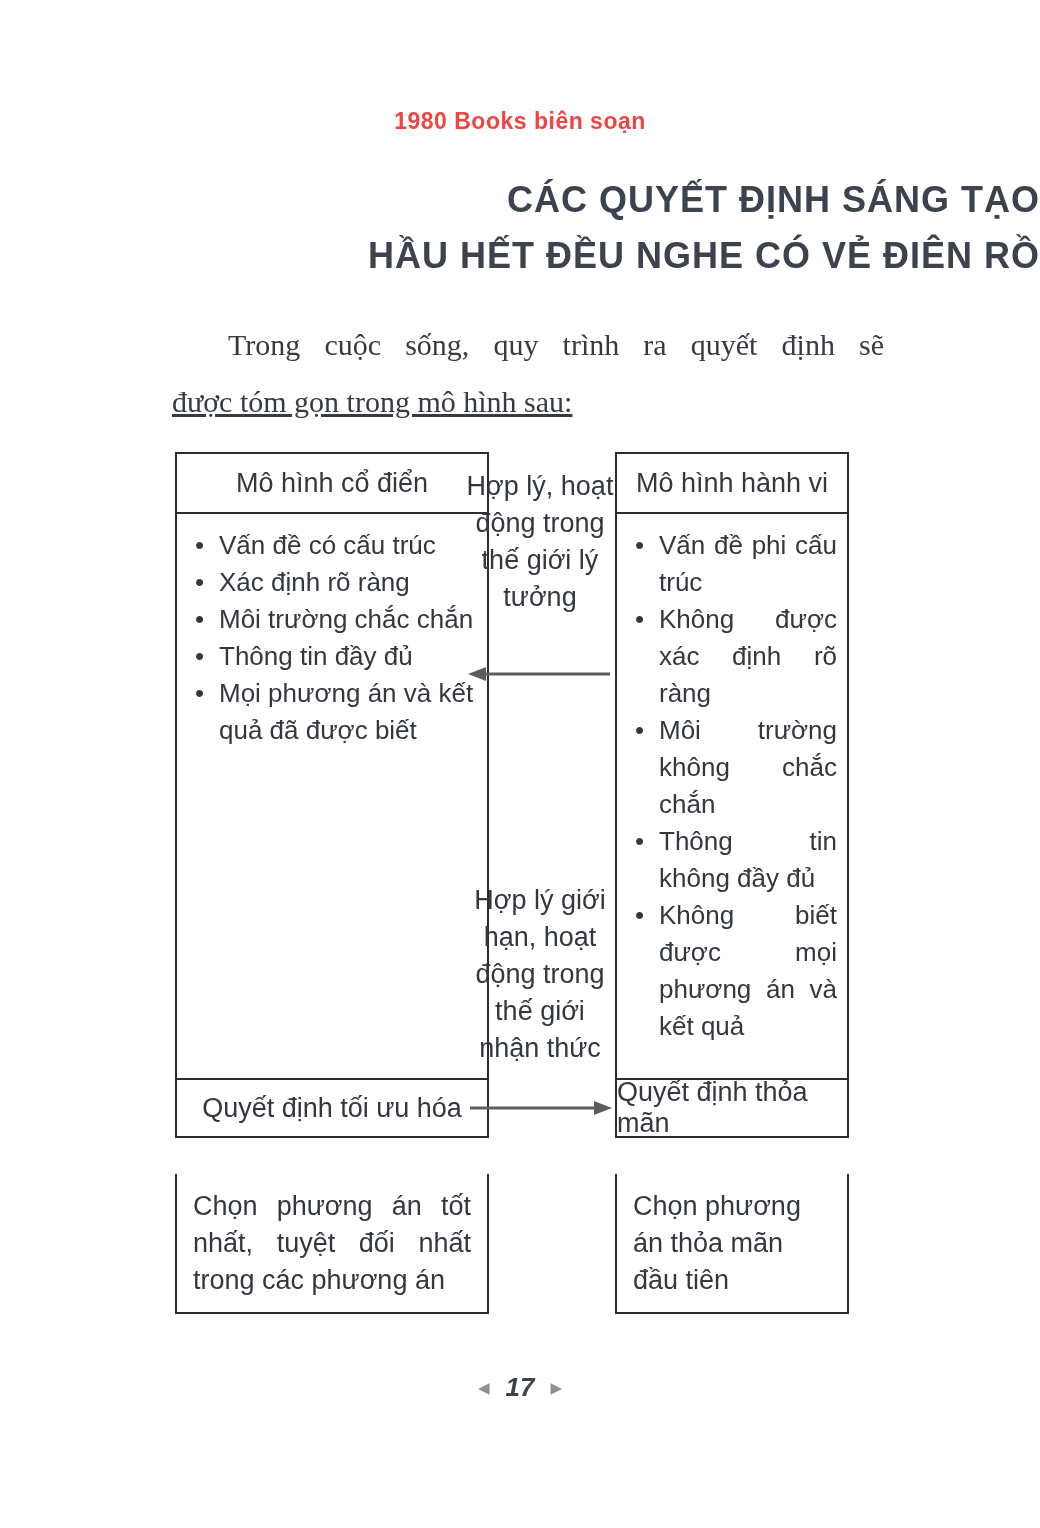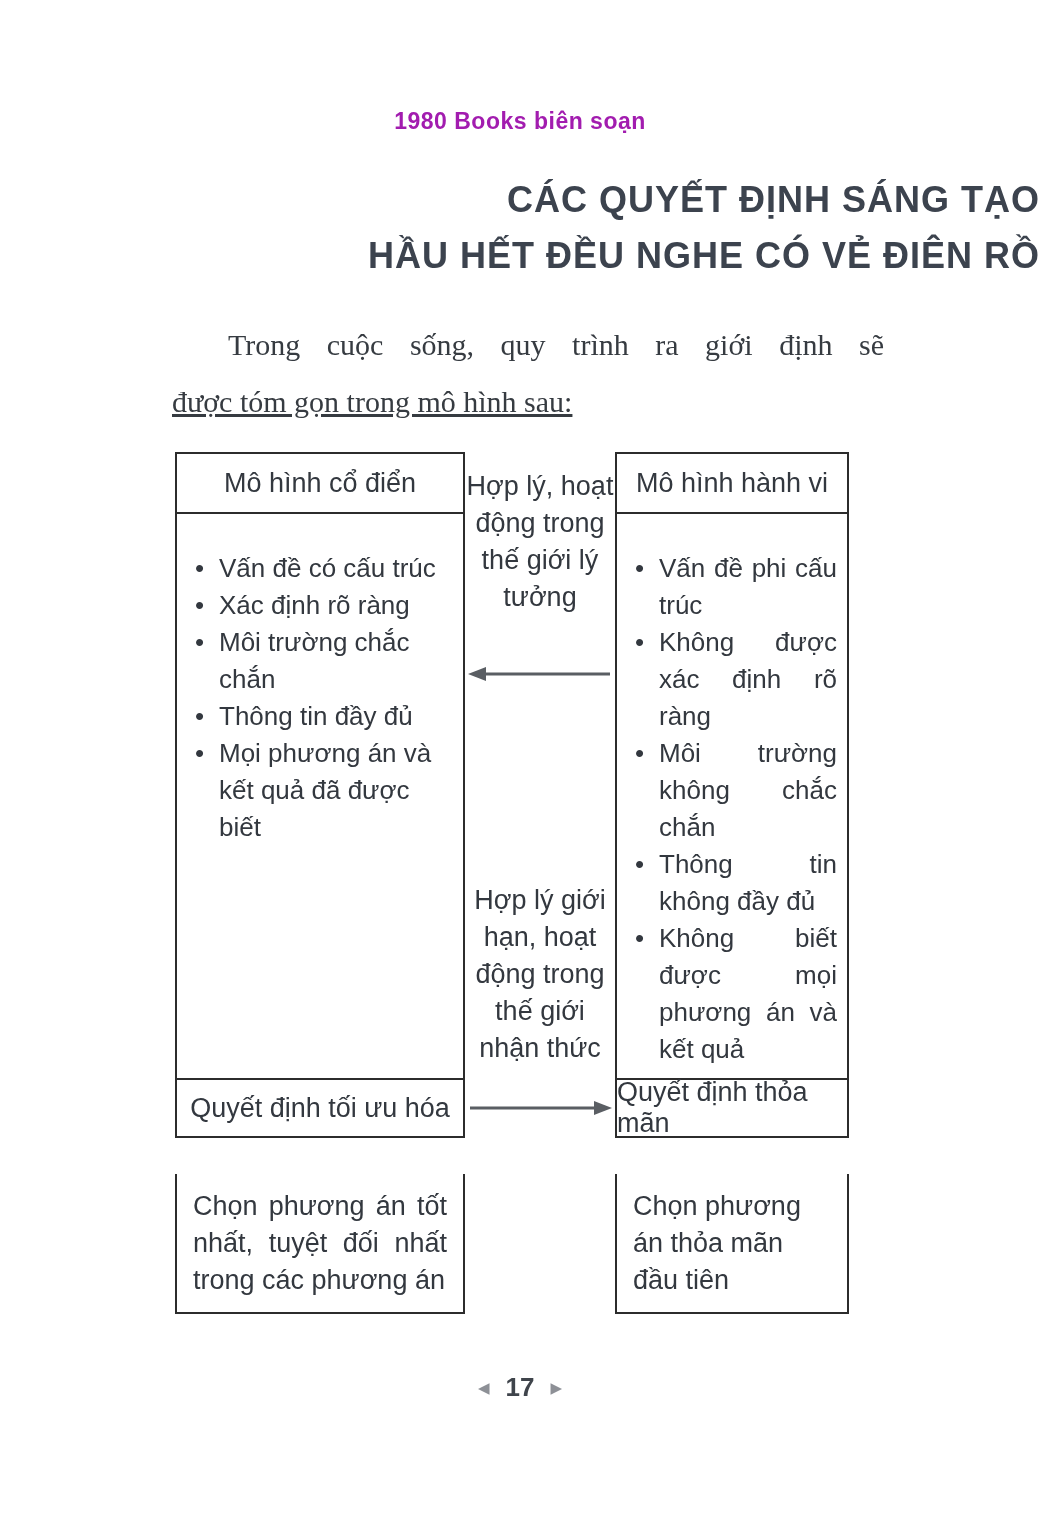--- a/index.html
+++ b/index.html
@@ -15,21 +15,21 @@
   }
 
   .imprint {
     position: absolute;
     top: 108px;
     left: 0;
     width: 100%;
     text-align: center;
     font-size: 23px;
     font-weight: bold;
-    color: #a21caf;
+    color: #ef4444;
     letter-spacing: 0.5px;
   }
 
   .book-title {
     position: absolute;
     top: 172px;
     left: 0;
     width: 100%;
     text-align: right;
     font-size: 36px;
@@ -64,41 +64,41 @@
     width: 1040px;
     height: 840px;
   }
 
   .col {
     position: absolute;
     top: 0;
     display: flex;
     flex-direction: column;
   }
-  .col-left  { left: 175px; width: 290px; }
+  .col-left  { left: 175px; width: 314px; }
   .col-right { left: 615px; width: 234px; }
 
   .cell {
     border: 2px solid #2c2c2c;
     background: #fff;
     width: 100%;
   }
   .cell + .cell { border-top: none; }
 
   .header-cell {
     height: 62px;
     display: flex;
     align-items: center;
     justify-content: center;
     font-size: 27px;
     color: #33383f;
   }
   .body-cell {
     height: 566px;
-    padding: 36px 10px 0 8px;
+    padding: 13px 10px 0 8px;
   }
   .decision-cell {
     height: 58px;
     display: flex;
     align-items: center;
     justify-content: center;
     font-size: 27px;
     color: #33383f;
   }
   .bottom-cell {
@@ -163,34 +163,35 @@
   .footer .nav-glyph {
     font-size: 15px;
     color: #8d9096;
     line-height: 1;
   }
   .footer .page-num {
     font-size: 26px;
     font-weight: bold;
     color: #3f444b;
     line-height: 1;
+    font-style: italic;
   }
 </style>
 </head>
 <body>
 
 <div class="imprint">1980 Books biên soạn</div>
 
 <div class="book-title">
   <span style="display:block">CÁC QUYẾT ĐỊNH SÁNG TẠO</span>
   <span style="display:block">HẦU HẾT ĐỀU NGHE CÓ VẺ ĐIÊN RỒ</span>
 </div>
 
 <div class="intro">
-  <span class="line1">Trong cuộc sống, quy trình ra giới định sẽ</span>
+  <span class="line1">Trong cuộc sống, quy trình ra quyết định sẽ</span>
   <span class="line2">được tóm gọn trong mô hình sau:</span>
 </div>
 
 <div class="diagram">
 
   <div class="col col-left">
     <div class="cell header-cell">Mô hình cổ điển</div>
     <div class="cell body-cell">
       <ul class="bullets">
         <li>Vấn đề có cấu trúc</li>

